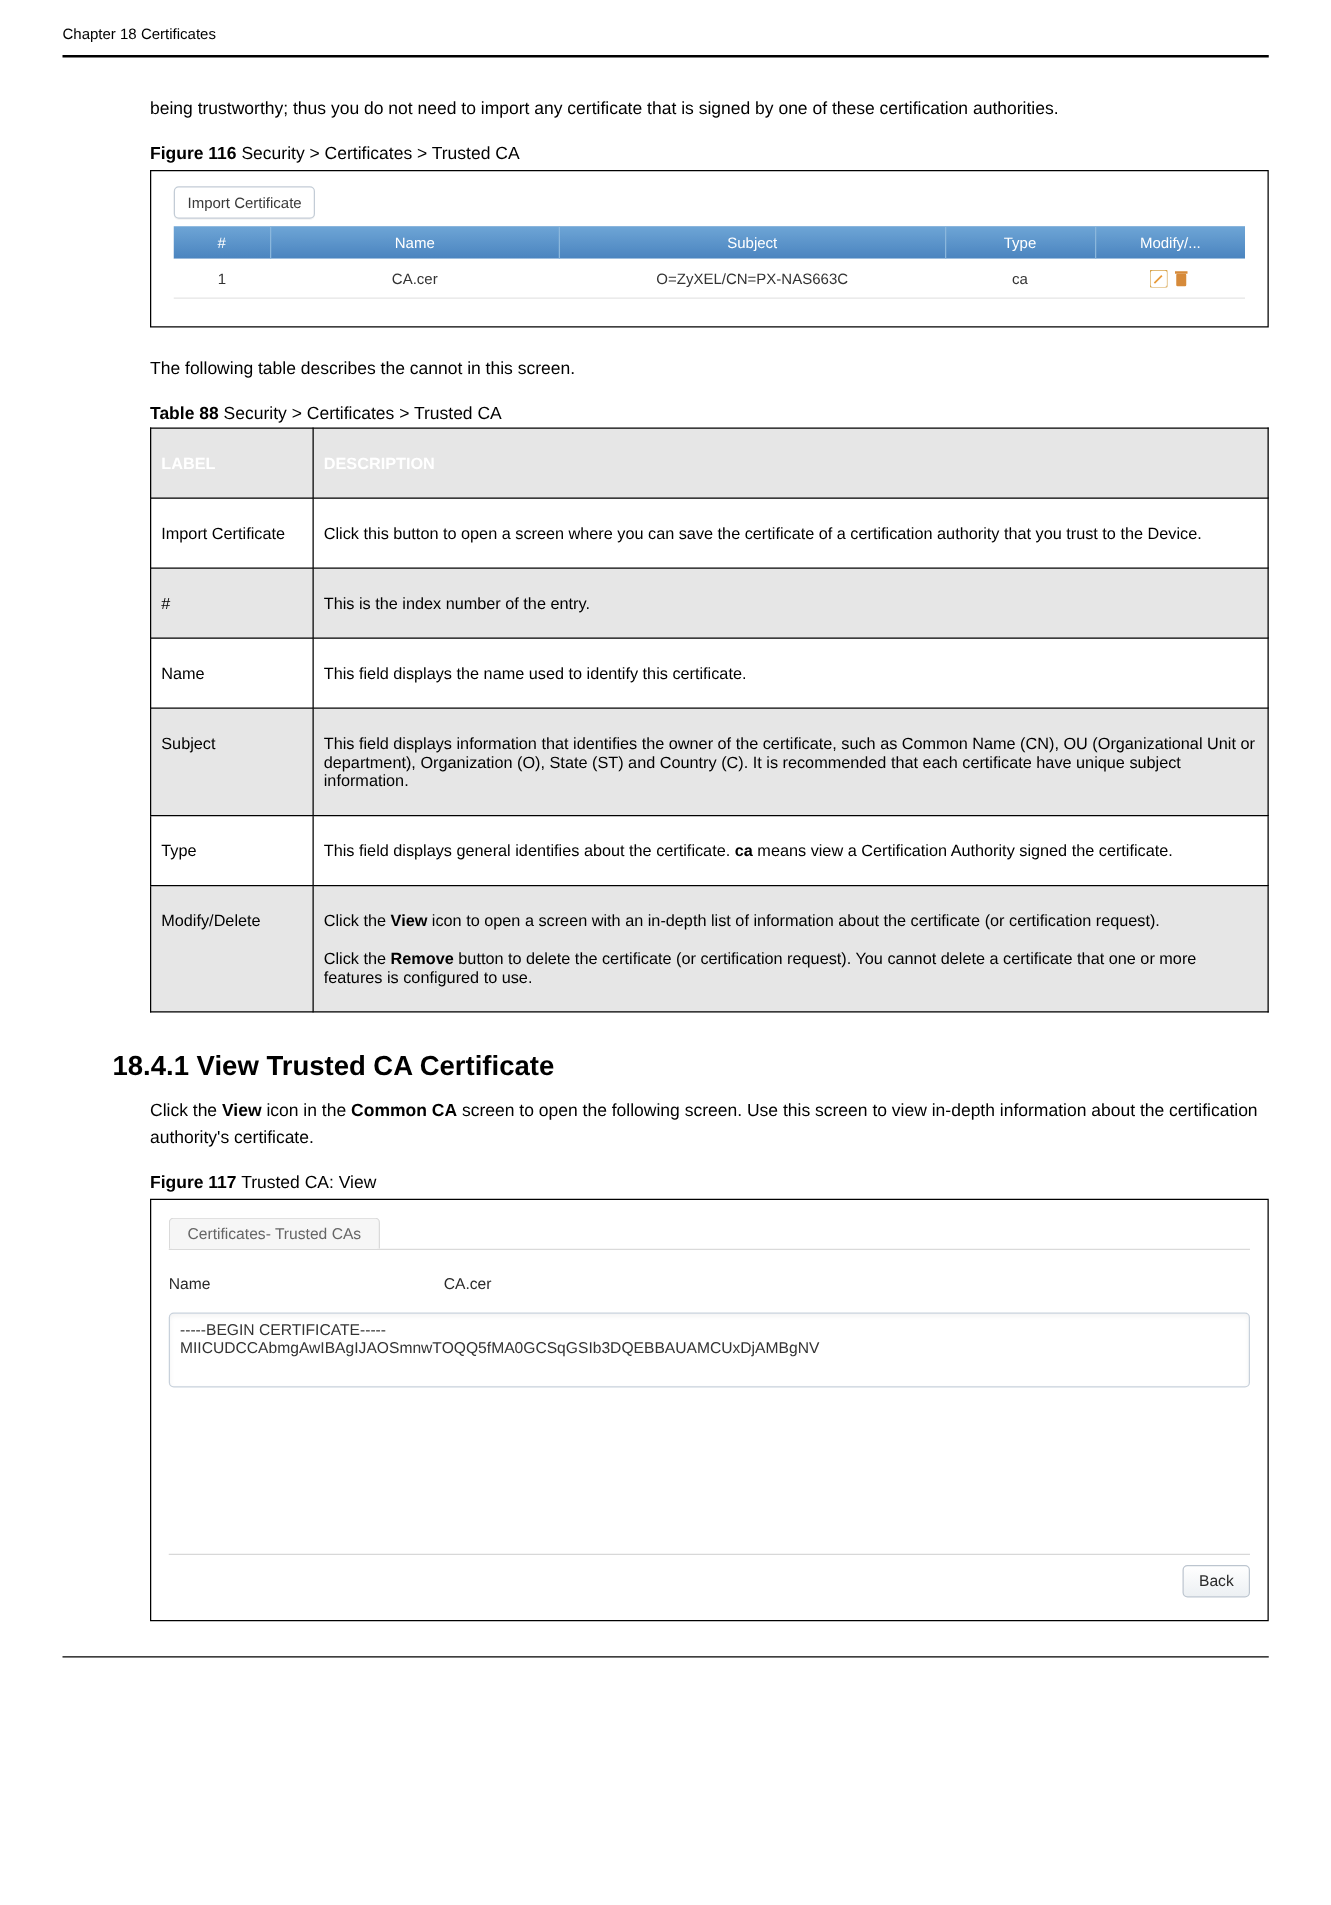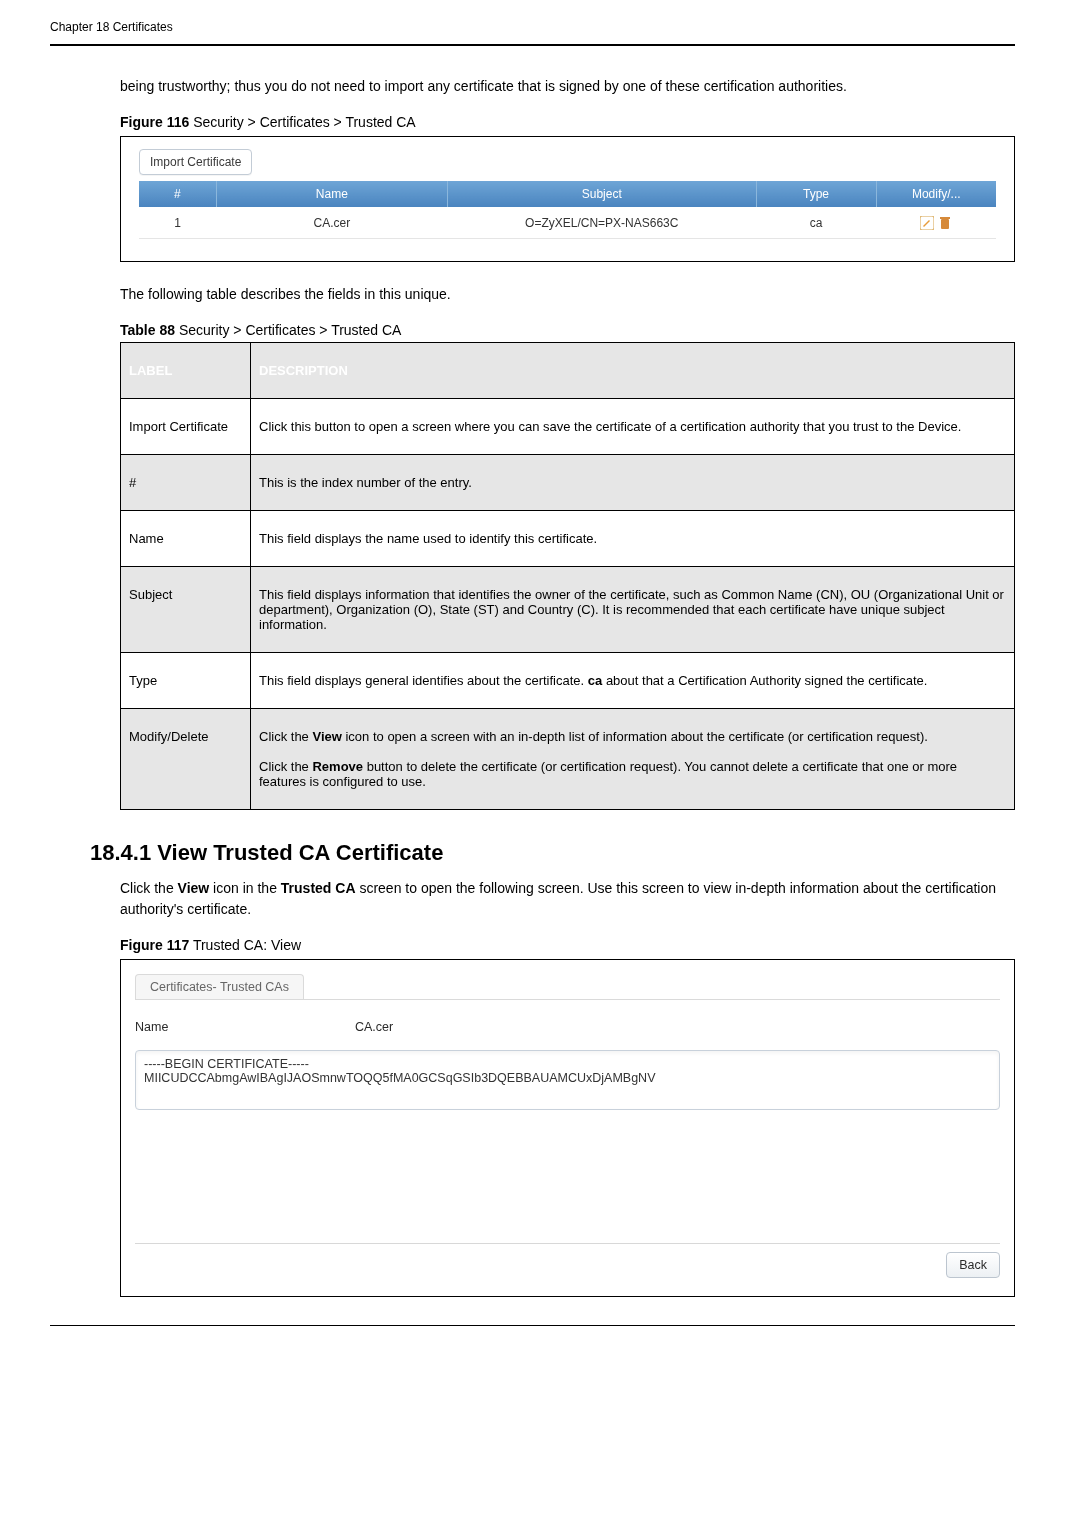--- a/index.html
+++ b/index.html
@@ -226,21 +226,21 @@
                     <rect x="2" y="3" width="8" height="10" rx="1" fill="#d68a3a"></rect>
                     <rect x="1" y="1" width="10" height="2" fill="#d68a3a"></rect>
                   </svg>
               </span>
             </td>
           </tr>
         </tbody>
       </table>
     </div>
 
-    <p class="body-text">The following table describes the fields in this unique.</p>
+    <p class="body-text">The following table describes the cannot in this screen.</p>
 
     <table class="doc-table">
       <caption>
         <b>Table 88</b><span>   Security &gt; Certificates &gt; Trusted CA</span>
       </caption>
       <tbody>
         <tr class="doc-header-row">
           <td class="label-col">LABEL</td>
           <td class="desc-col">DESCRIPTION</td>
         </tr>
@@ -256,38 +256,38 @@
           <td class="label-col">Name</td>
           <td>This field displays the name used to identify this certificate.</td>
         </tr>
         <tr>
           <td class="label-col">Subject</td>
           <td>This field displays information that identifies the owner of the certificate, such as Common Name (CN), OU (Organizational Unit or department), Organization (O), State (ST) and Country (C). It is recommended that each certificate have unique subject information.</td>
         </tr>
         <tr>
           <td class="label-col">Type</td>
           <td>
-            <span>This field displays general identifies about the certificate. </span><b>ca</b><span> about that a Certification Authority signed the certificate.</span>
+            <span>This field displays general identifies about the certificate. </span><b>ca</b><span> means view a Certification Authority signed the certificate.</span>
           </td>
         </tr>
         <tr>
           <td class="label-col">Modify/Delete</td>
           <td>
             <span>Click the </span><b>View</b><span> icon to open a screen with an in-depth list of information about the certificate (or certification request).</span>
             <br><br>
             <span>Click the </span><b>Remove</b><span> button to delete the certificate (or certification request). You cannot delete a certificate that one or more features is configured to use.</span>
           </td>
         </tr>
       </tbody>
     </table>
 
     <h2 class="section">18.4.1  View Trusted CA Certificate</h2>
 
     <p class="body-text">
-      <span>Click the </span><b>View</b><span> icon in the </span><b>Trusted CA</b><span> screen to open the following screen. Use this screen to view in-depth information about the certification authority's certificate.</span>
+      <span>Click the </span><b>View</b><span> icon in the </span><b>Common CA</b><span> screen to open the following screen. Use this screen to view in-depth information about the certification authority's certificate.</span>
     </p>
 
     <p class="figure-caption">
       <b>Figure 117</b><span>   Trusted CA: View</span>
     </p>
 
     <div class="fig117-box">
       <div class="tab-bar">
         <div class="tab">Certificates- Trusted CAs</div>
       </div>

